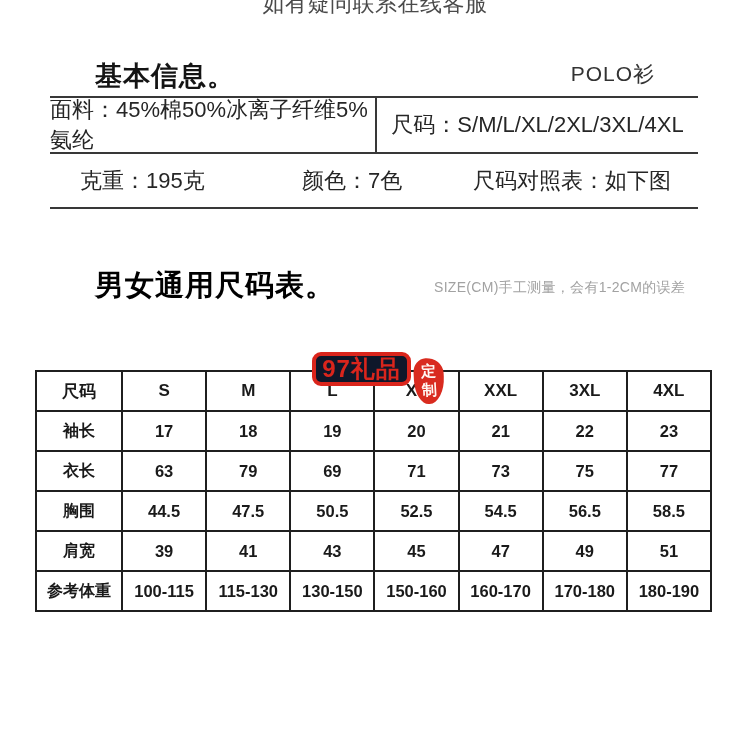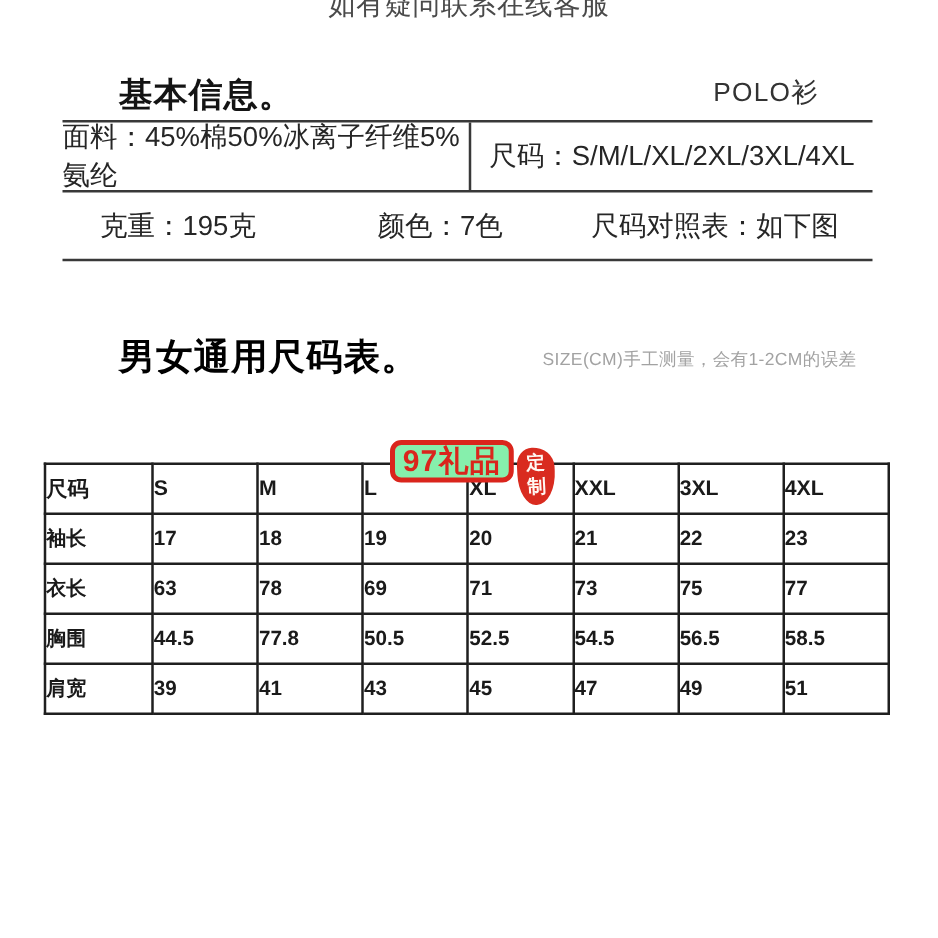--- a/index.html
+++ b/index.html
@@ -46,33 +46,33 @@
     position:absolute;top:279px;left:390px;
     font-size:14px;color:#a2a2a2;letter-spacing:0.3px;margin-left:44px;
   }
   
   .size-table{
     position:absolute;left:35px;top:370px;width:677px;
     border-collapse:collapse;table-layout:fixed;
   }
   .size-table col.lblcol{width:86px;}
   .size-table td,.size-table th{
-    border:2px solid #1f1f1f;text-align:left;vertical-align:middle;
+    border:2px solid #1f1f1f;text-align:center;vertical-align:middle;
     height:38px;padding:0;font-weight:700;color:#1a1a1a;margin-top:23px;
   }
   .size-table th{font-size:17px;}
   .size-table td{font-size:16px;}
   .size-table td.num{font-size:16.5px;}
   .size-table td.note-cell{
     font-size:15px;height:36px;letter-spacing:0.2px;
   }
   
   .wm-box{
     position:absolute;left:312px;top:352px;width:91px;height:26px;
-    background:#86efac;border:4px solid #da251c;border-radius:9px;
+    background:#0f172a;border:4px solid #da251c;border-radius:9px;
     display:flex;align-items:center;justify-content:center;
     font-size:24px;font-weight:700;color:#da251c;letter-spacing:1px;
     z-index:5;
   }
   .wm-seal{
     position:absolute;left:414px;top:358px;width:30px;height:46px;
     background:#d92b1f;color:#fff7f2;
     display:flex;flex-direction:column;align-items:center;justify-content:center;
     font-size:15px;font-weight:700;line-height:1.25;
     border-radius:42% 58% 52% 46% / 30% 34% 58% 54%;
@@ -133,47 +133,57 @@
         <td class="num">18</td>
         <td class="num">19</td>
         <td class="num">20</td>
         <td class="num">21</td>
         <td class="num">22</td>
         <td class="num">23</td>
       </tr>
       <tr>
         <td>衣长</td>
         <td class="num">63</td>
-        <td class="num">78</td>
+        <td class="num">79</td>
         <td class="num">69</td>
         <td class="num">71</td>
         <td class="num">73</td>
         <td class="num">75</td>
         <td class="num">77</td>
       </tr>
       <tr>
         <td>胸围</td>
         <td class="num">44.5</td>
-        <td class="num">77.8</td>
+        <td class="num">47.5</td>
         <td class="num">50.5</td>
         <td class="num">52.5</td>
         <td class="num">54.5</td>
         <td class="num">56.5</td>
         <td class="num">58.5</td>
       </tr>
       <tr>
         <td>肩宽</td>
         <td class="num">39</td>
         <td class="num">41</td>
         <td class="num">43</td>
         <td class="num">45</td>
         <td class="num">47</td>
         <td class="num">49</td>
         <td class="num">51</td>
       </tr>
+      <tr>
+        <td>参考体重</td>
+        <td class="num">100-115</td>
+        <td class="num">115-130</td>
+        <td class="num">130-150</td>
+        <td class="num">150-160</td>
+        <td class="num">160-170</td>
+        <td class="num">170-180</td>
+        <td class="num">180-190</td>
+      </tr>
     </tbody>
 </table>
 
 <div class="wm-box">
   <span>97礼品</span>
 </div>
 <div class="wm-seal">
   <span>定</span>
   <span>制</span>
 </div>

